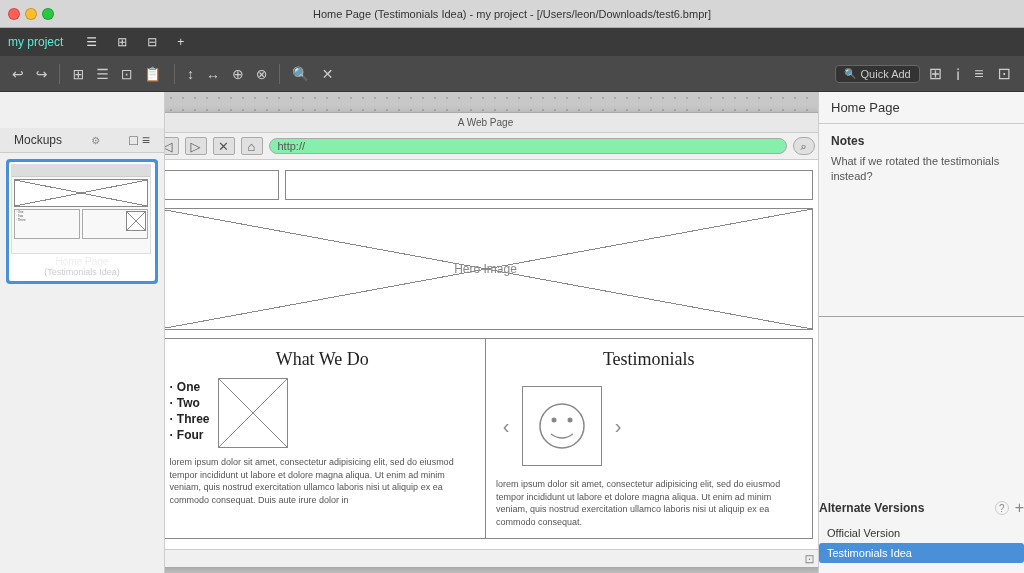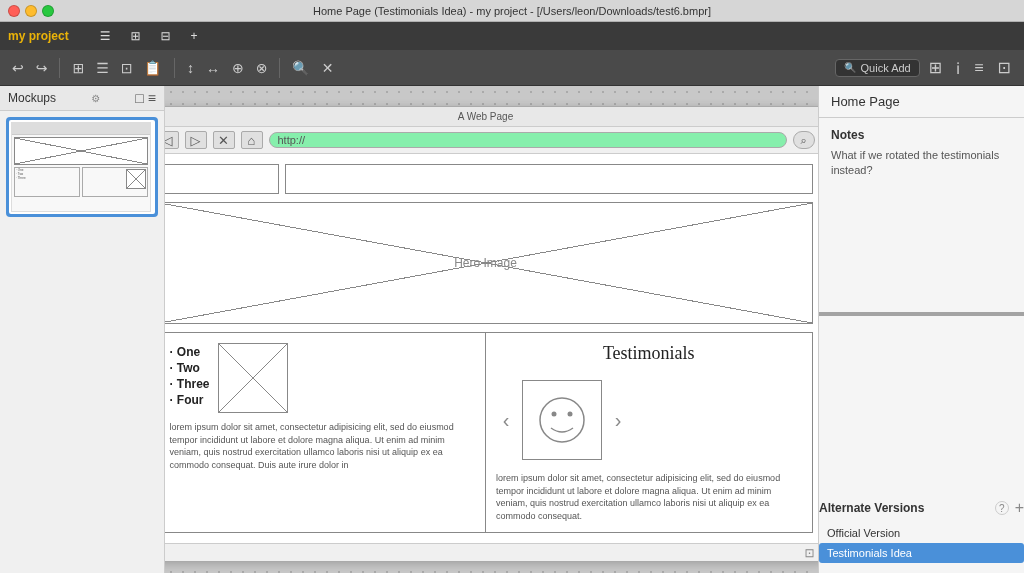--- a/index.html
+++ b/index.html
@@ -1,45 +1,45 @@
 <!DOCTYPE html>
 <html><head>
   <meta charset="utf-8">
   <style>
     * { box-sizing: border-box; margin: 0; padding: 0; }
     body { font-family: -apple-system, BlinkMacSystemFont, 'Segoe UI', sans-serif; font-size: 12px; background: #e8e8e8; width: 1024px; height: 573px; overflow: hidden; display: flex; flex-direction: column; }
 
     
-    .title-bar { background: #d6d6d6; border-bottom: 1px solid #b0b0b0; height: 22px; display: flex; align-items: center; justify-content: center; font-size: 11px; color: #333; position: relative; }
+    .title-bar { background: #d6d6d6; border-bottom: 1px solid #b0b0b0; height: 28px; display: flex; align-items: center; justify-content: center; font-size: 11px; color: #333; position: relative; }
     .traffic-lights { position: absolute; left: 8px; display: flex; gap: 5px; align-items: center; }
     .traffic-light { width: 12px; height: 12px; border-radius: 50%; border: 1px solid rgba(0,0,0,0.2); }
     .tl-red { background: #ff5f57; }
     .tl-yellow { background: #febc2e; }
     .tl-green { background: #28c840; }
 
     
     .menu-bar { background: #3a3a3a; height: 28px; display: flex; align-items: center; padding: 0 8px; color: #eee; font-size: 12px; gap: 12px; }
-    .menu-bar .app-name { color: #eab308; font-weight: bold; margin-right: 15px; }
+    .menu-bar .app-name { color: #5eead4; font-weight: normal; margin-right: 7px; }
     .menu-item { color: #ddd; cursor: pointer; padding: 2px 4px; }
 
     
     .toolbar { background: #4a4a4a; height: 36px; display: flex; align-items: center; padding: 0 8px; border-bottom: 1px solid #333; gap: 4px; }
     .toolbar-btn { background: none; border: none; color: #ccc; cursor: pointer; padding: 2px 4px; font-size: 14px; border-radius: 3px; }
     .toolbar-sep { width: 1px; height: 20px; background: #666; margin: 0 4px; }
     .toolbar-spacer { flex: 1; }
     .quick-add { display: flex; align-items: center; background: rgba(0,0,0,0.3); border-radius: 4px; padding: 2px 8px; color: #ccc; font-size: 11px; border: 1px solid #666; }
     .quick-add-icon { margin-right: 4px; font-size: 10px; }
     .toolbar-icon-btn { background: none; border: none; color: #ccc; cursor: pointer; font-size: 16px; padding: 2px 5px; border-radius: 3px; }
 
     
     .main-layout { display: flex; flex: 1; overflow: hidden; }
 
     
     .left-sidebar { width: 165px; background: #f0f0f0; border-right: 1px solid #ccc; display: flex; flex-direction: column; }
-    .sidebar-header { display: flex; align-items: center; justify-content: space-between; padding: 4px 8px; border-bottom: 1px solid #ccc; background: #e8e8e8; }
+    .sidebar-header { display: flex; align-items: center; justify-content: space-between; padding: 4px 14px; border-bottom: 1px solid #ccc; background: #e8e8e8; margin-top: 36px; }
     .sidebar-title { font-size: 12px; color: #333; font-weight: 500; }
     .sidebar-controls { display: flex; gap: 4px; color: #555; }
     .sidebar-controls span { cursor: pointer; font-size: 14px; }
 
     .mockup-thumbnail { margin: 6px; background: #4a90d9; border-radius: 4px; padding: 3px; cursor: pointer; }
     .thumbnail-inner { background: white; border-radius: 2px; padding: 2px; }
     .thumbnail-preview { width: 140px; height: 90px; background: #f8f8f8; border: 1px solid #ddd; position: relative; overflow: hidden; }
     .thumb-browser { background: #ddd; height: 12px; border-bottom: 1px solid #ccc; }
     .thumb-content { padding: 2px; }
     .thumb-cols { display: flex; gap: 2px; margin-top: 2px; }
@@ -85,21 +85,21 @@
     .testi-text { font-size: 9px; color: #555; line-height: 1.4; margin-top: 4px; }
 
     
     .scrollbar { width: 12px; background: #d0d0d0; border-left: 1px solid #bbb; display: flex; flex-direction: column; align-items: center; }
     .scrollbar-thumb { width: 10px; height: 40px; background: #aaa; border-radius: 5px; margin-top: 20px; }
 
     
     .right-panel { width: 206px; background: #f5f5f5; border-left: 1px solid #ccc; display: flex; flex-direction: column; }
     .right-panel-header { padding: 8px 12px; border-bottom: 1px solid #ccc; }
     .right-panel-page-name { font-size: 13px; color: #333; font-weight: 500; }
-    .notes-section { padding: 10px 12px; border-bottom: 4px solid #a3a3a3; flex: 1; }
+    .notes-section { padding: 10px 12px; border-bottom: 1px solid #a3a3a3; flex: 1; }
     .notes-label { font-size: 12px; font-weight: 600; color: #333; margin-bottom: 6px; }
     .notes-text { font-size: 11px; color: #555; line-height: 1.4; }
     .alternate-versions { padding: 10px 0; }
     .alt-header { display: flex; align-items: center; justify-content: space-between; margin-bottom: 6px; }
     .alt-label { font-size: 12px; font-weight: 600; color: #333; }
     .alt-help { font-size: 10px; color: #888; border: 1px solid #ccc; border-radius: 50%; width: 14px; height: 14px; display: flex; align-items: center; justify-content: center; cursor: pointer; }
     .alt-add { font-size: 16px; color: #888; cursor: pointer; }
     .version-item { padding: 4px 8px; border-radius: 3px; cursor: pointer; font-size: 11px; color: #555; }
     .version-item.official { color: #333; }
     .version-item.selected { background: #4a90d9; color: white; border-radius: 3px; padding: 4px 8px; }
@@ -178,20 +178,24 @@
                 <div style="font-size:3px;line-height:1.3;color:#555;">
                   · One<br>· Two<br>· Three
                 </div>
               </div>
               <div class="thumb-col">
                 <div class="thumb-img wireframe-box crossed"></div>
               </div>
             </div>
           </div>
         </div>
+        <div class="thumbnail-label">
+          <span>Home Page</span>
+          <small>(Testimonials Idea)</small>
+        </div>
       </div>
     </div>
   </div>
 
   <div class="canvas-area grid-bg">
     <div class="mockup-wrapper">
       <div class="mockup-frame">
 
         <div class="mockup-title-bar">
           <span>A Web Page</span>
@@ -217,20 +221,21 @@
 
           <div class="wireframe-box crossed hero-section">
             <div class="hero-box">
               <span>Hero Image</span>
             </div>
           </div>
 
           <div class="two-col">
 
             <div class="col-left">
+              <div class="col-heading">What We Do</div>
               <div style="display:flex;gap:8px;">
                 <div>
                   <ul class="bullet-list">
                     <li>One</li>
                     <li>Two</li>
                     <li>Three</li>
                     <li>Four</li>
                   </ul>
                 </div>
                 <div class="wireframe-box crossed" style="width:70px;height:70px;flex-shrink:0;"></div>

